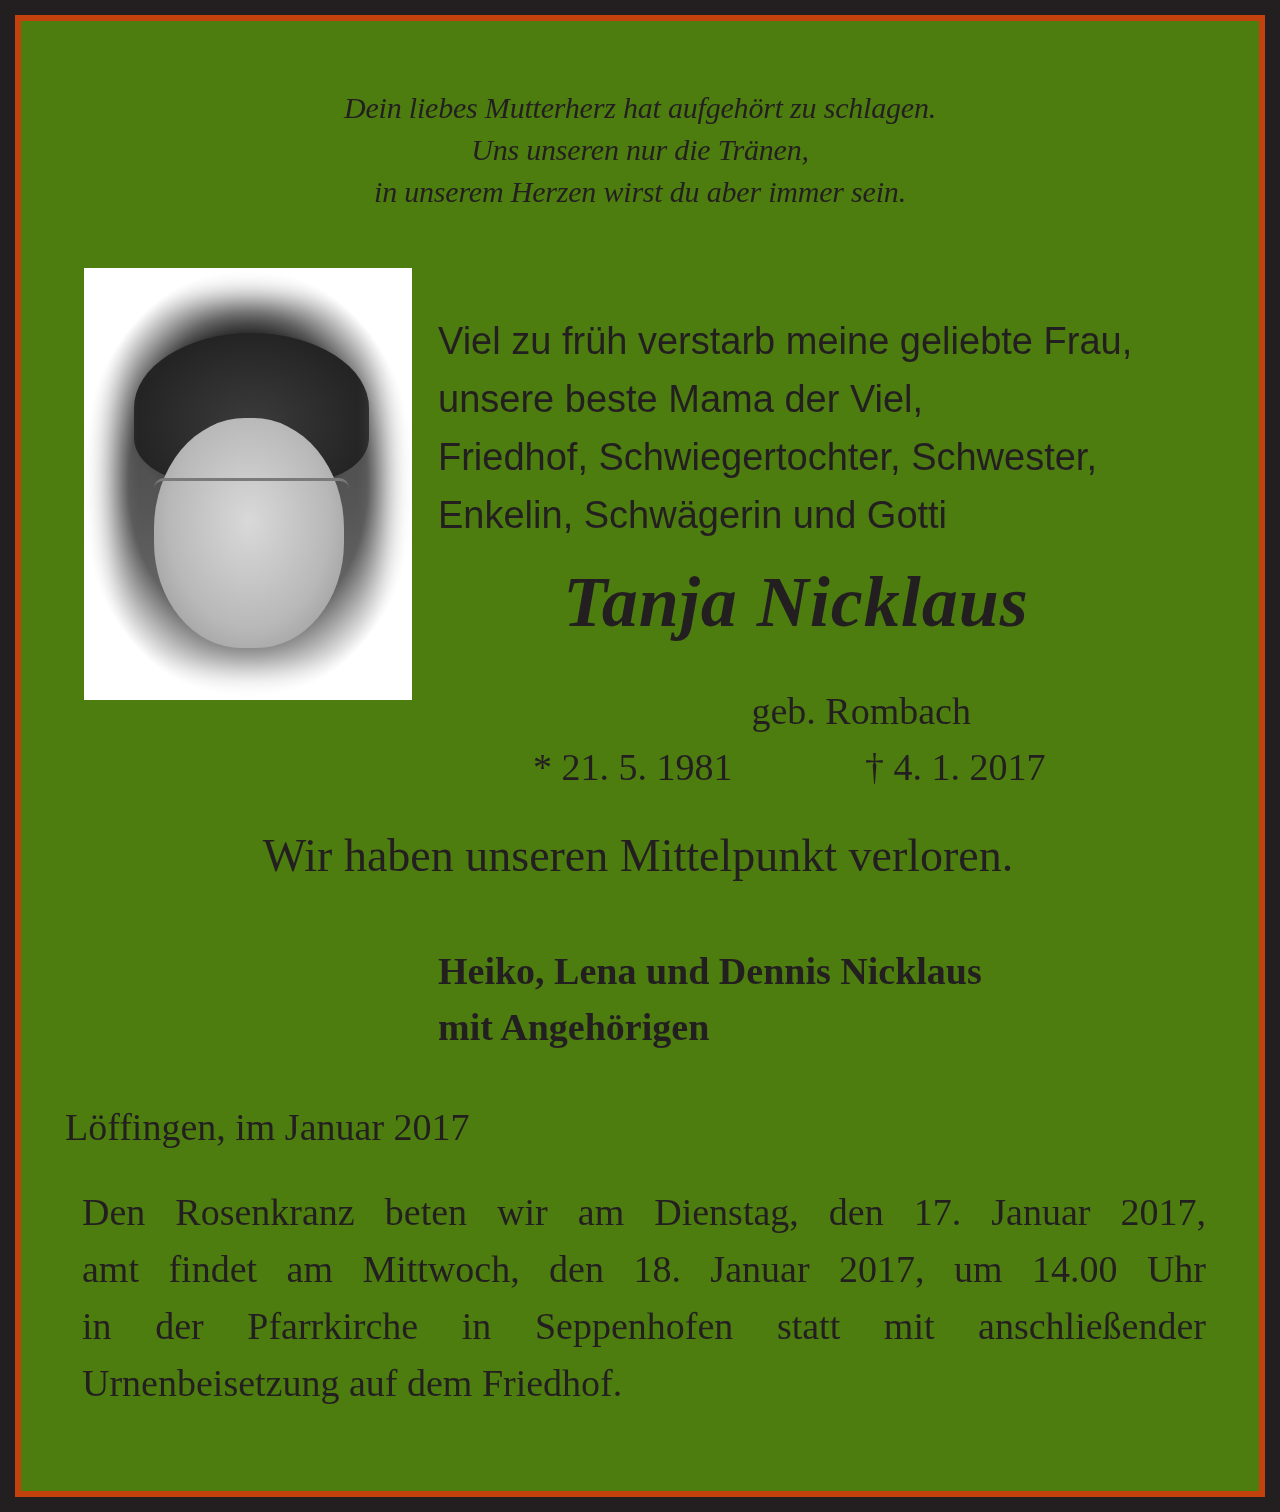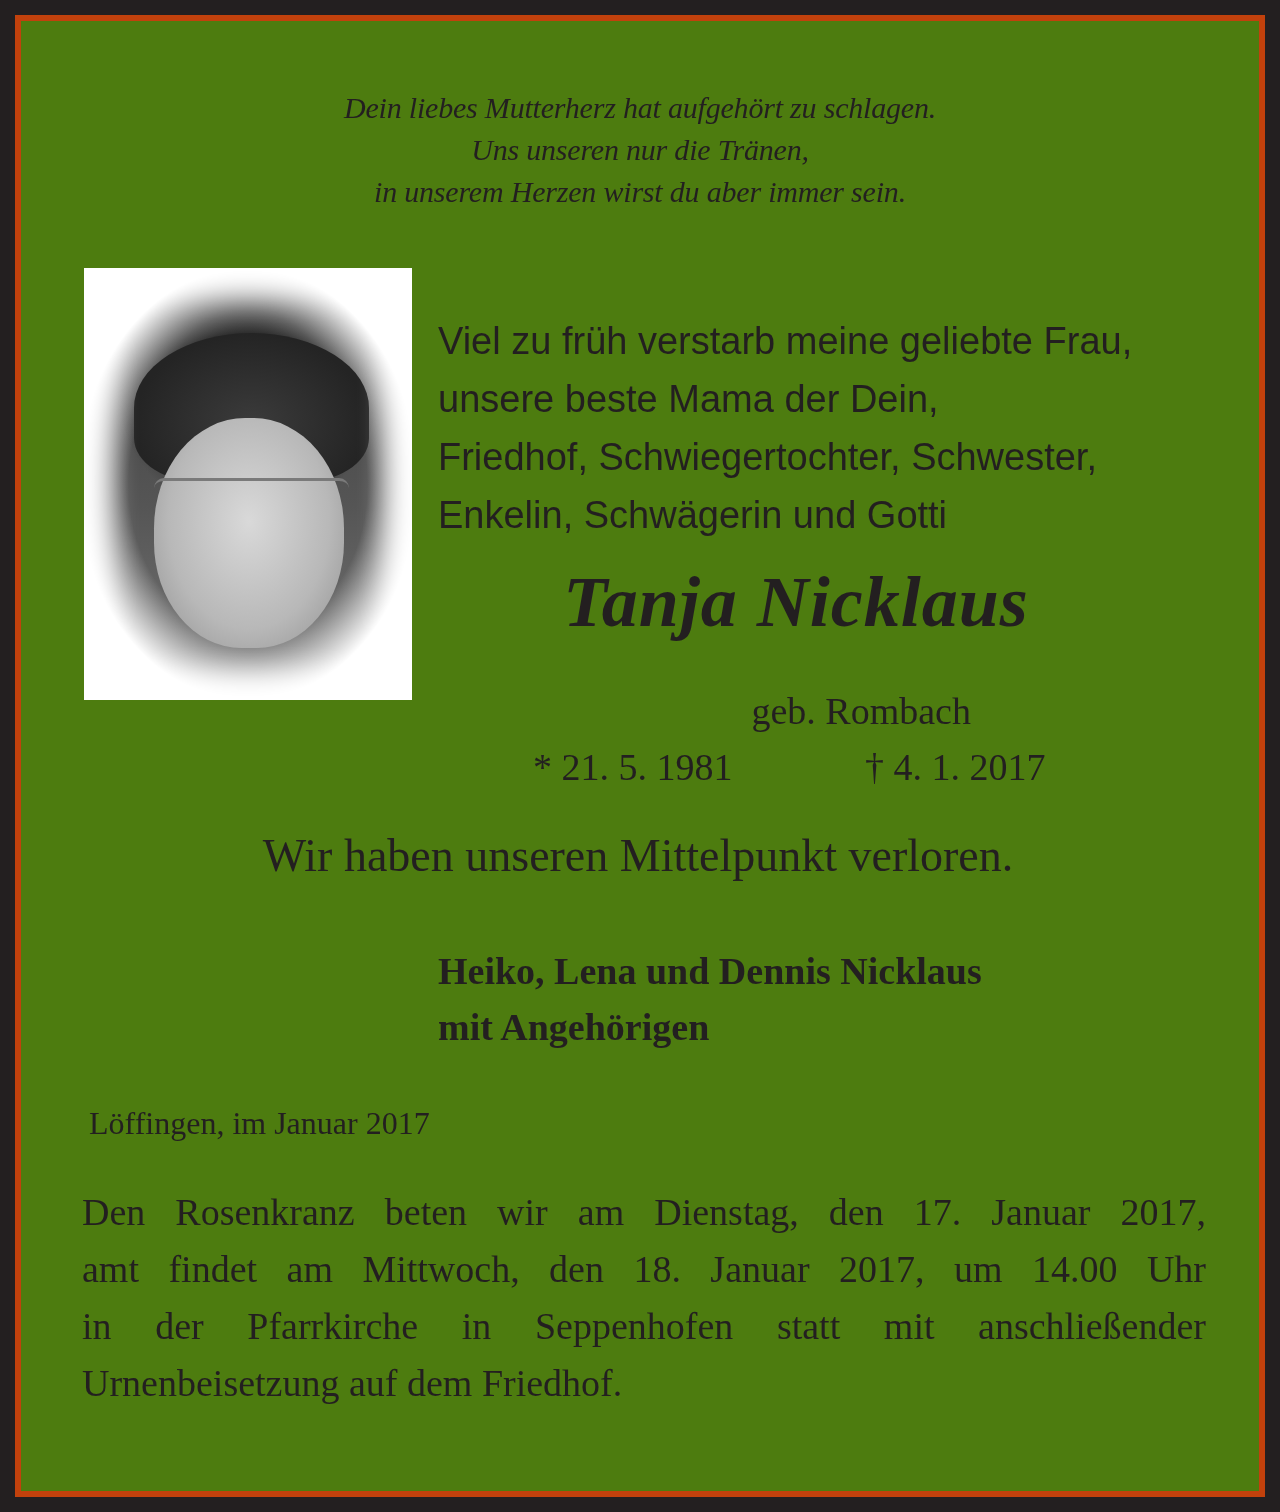--- a/index.html
+++ b/index.html
@@ -63,22 +63,22 @@
   .dates .died { position: absolute; left: 844px; white-space: nowrap; }
   .lost {
     position: absolute; left: 0; right: 4px; top: 808px; text-align: center;
     font-family: "Liberation Serif", serif; font-size: 46px;
   }
   .family {
     position: absolute; left: 417px; top: 922px;
     font-family: Liberation Serif, serif; font-weight: bold; font-size: 38px; line-height: 56px;
   }
   .place {
-    position: absolute; left: 68px; top: 1084px;
-    font-family: "Liberation Serif", serif; font-size: 32px;
+    position: absolute; left: 44px; top: 1084px;
+    font-family: "Liberation Serif", serif; font-size: 38px;
   }
   .info {
     position: absolute; left: 61px; top: 1163px; width: 1124px;
     font-family: "Liberation Serif", serif; font-size: 38px; line-height: 57px;
     text-align: justify;
   }
   .info .line { display: block; text-align: justify; text-align-last: justify; white-space: nowrap; }
   .info .line.last { text-align-last: left; }
 </style>
 </head>
@@ -94,21 +94,21 @@
 
   <div class="photo" title="Portrait photo of Tanja Nicklaus (black &amp; white, vignetted)">
     <div class="hair"></div>
     <div class="face"></div>
     <div class="glasses"></div>
     <div class="vignette"></div>
   </div>
 
   <div class="intro">
     <div>Viel zu früh verstarb meine geliebte Frau,</div>
-    <div>unsere beste Mama der Dein,</div>
+    <div>unsere beste Mama der Viel,</div>
     <div>Friedhof, Schwiegertochter, Schwester,</div>
     <div>Enkelin, Schwägerin und Gotti</div>
   </div>
 
   <div class="name">Tanja Nicklaus</div>
 
   <div class="maiden">geb. Rombach</div>
 
   <div class="dates">
     <span class="born">* 21. 5. 1981</span>

